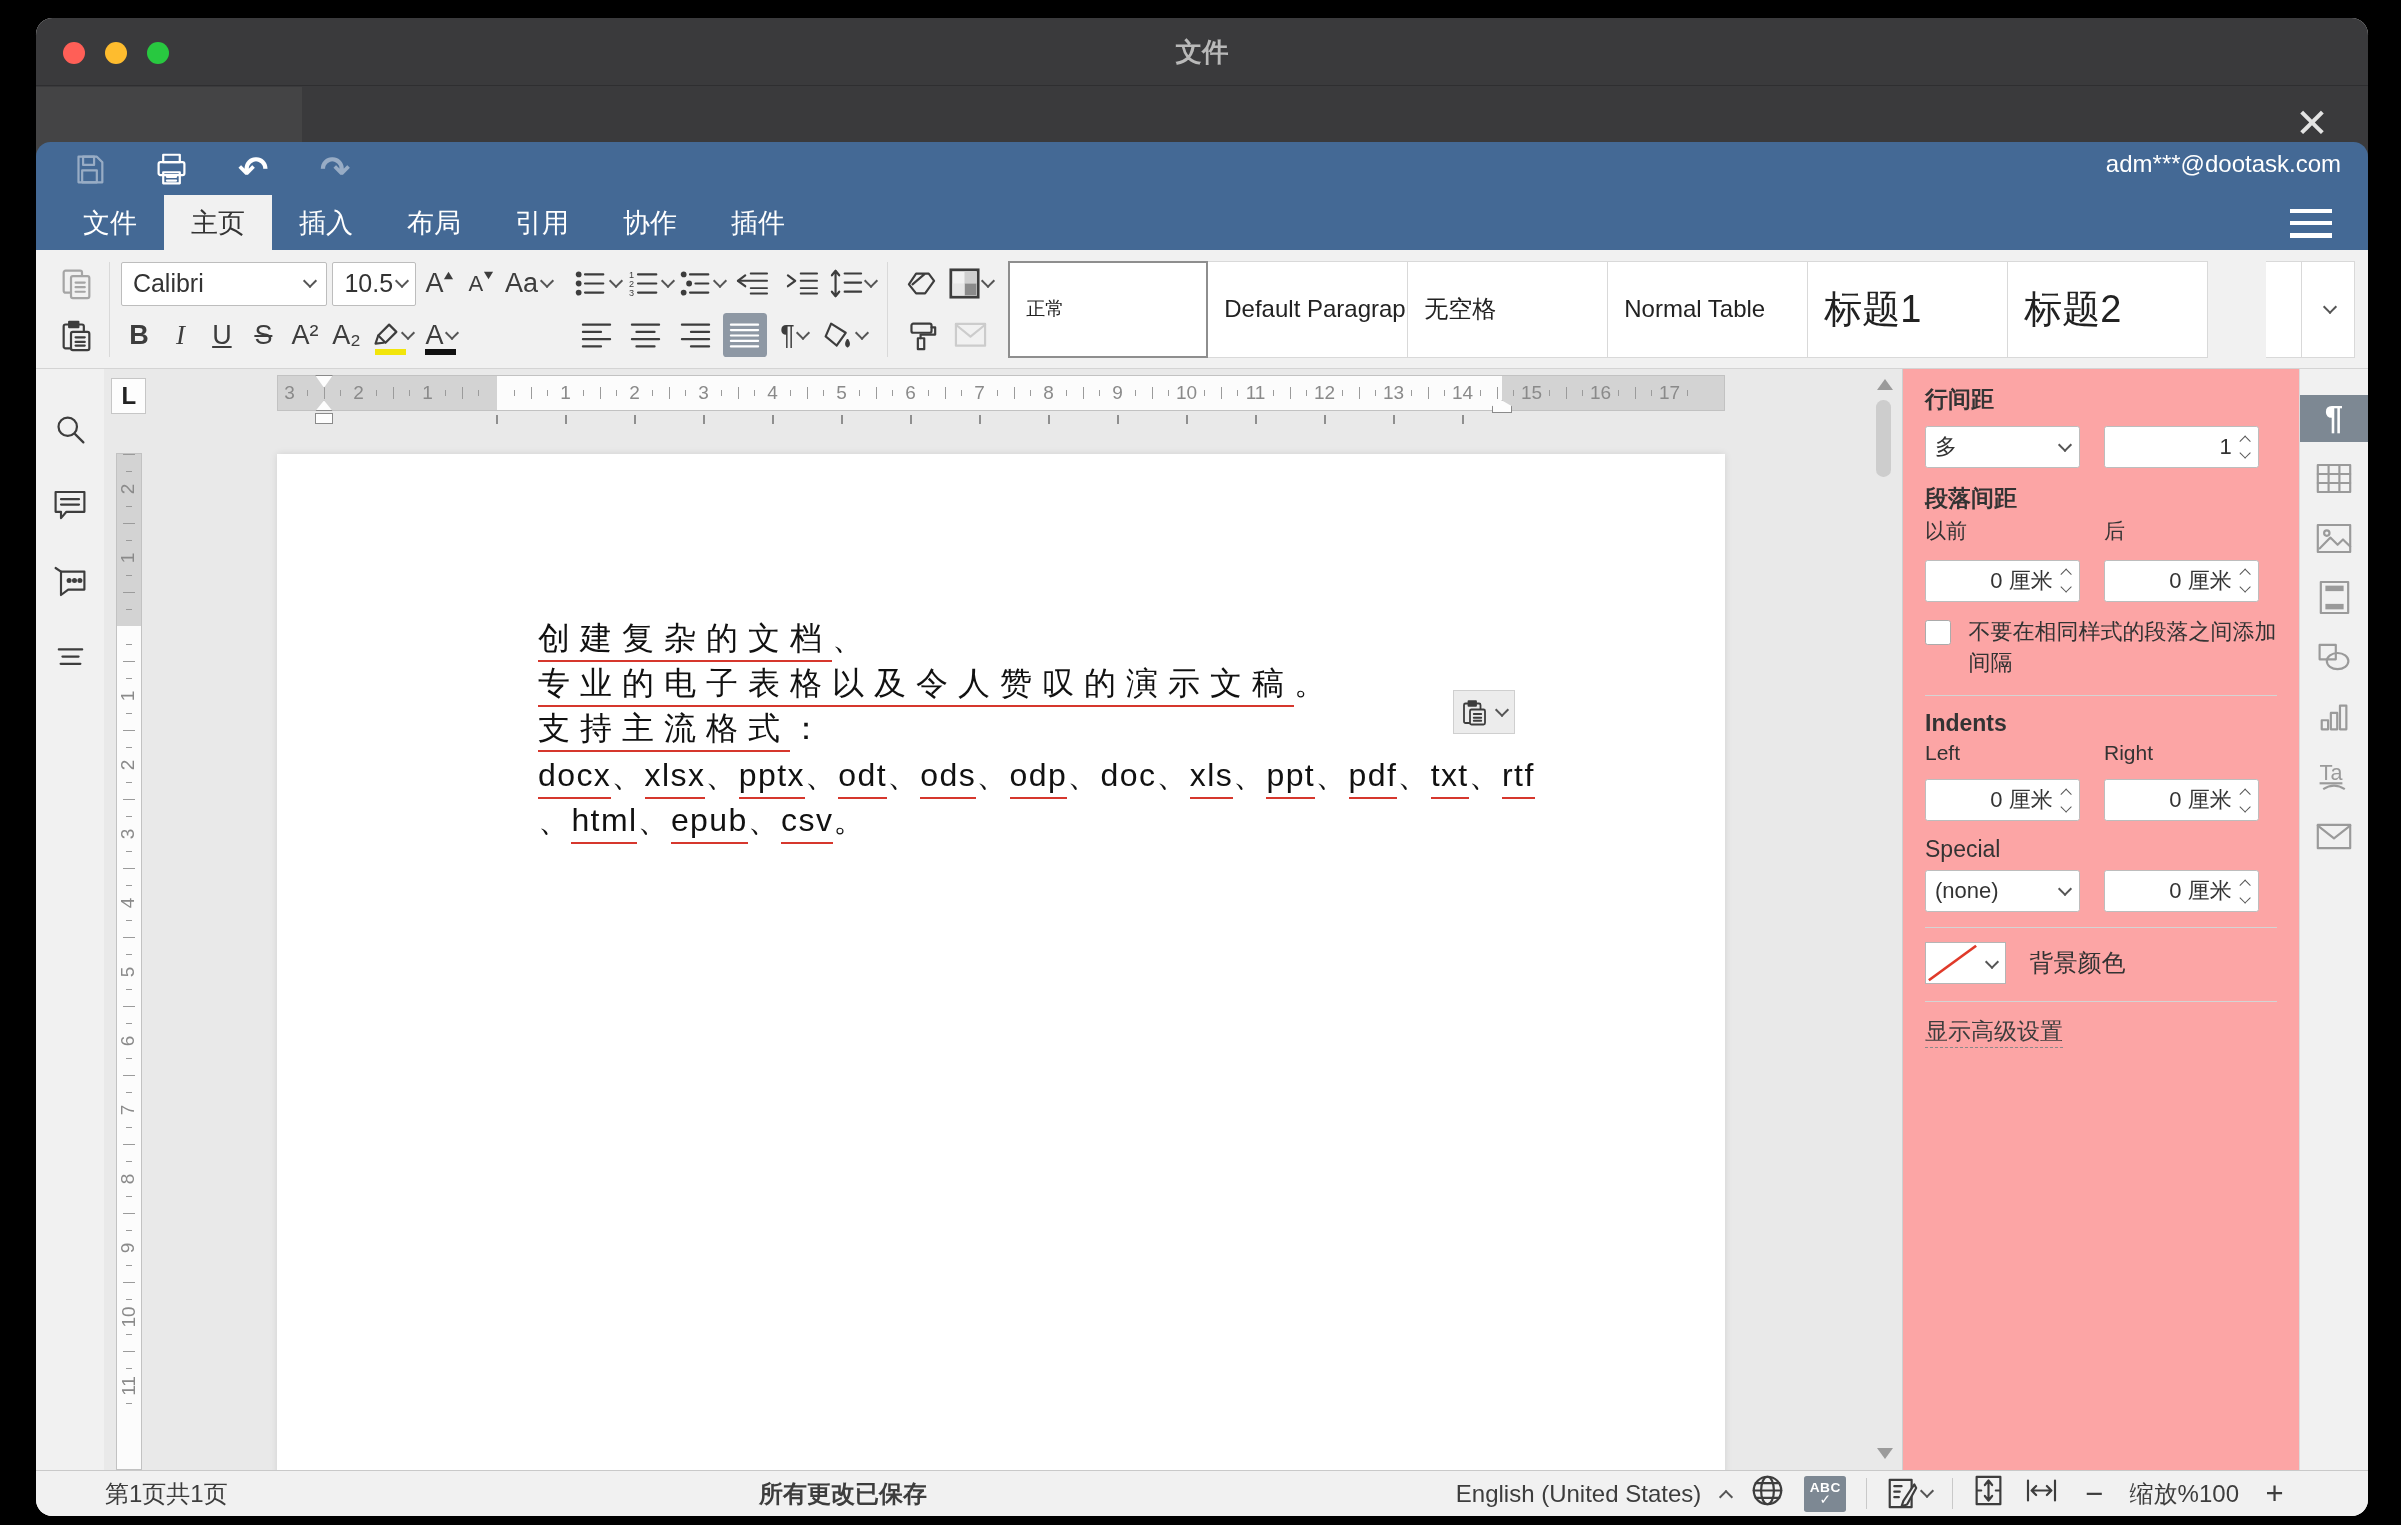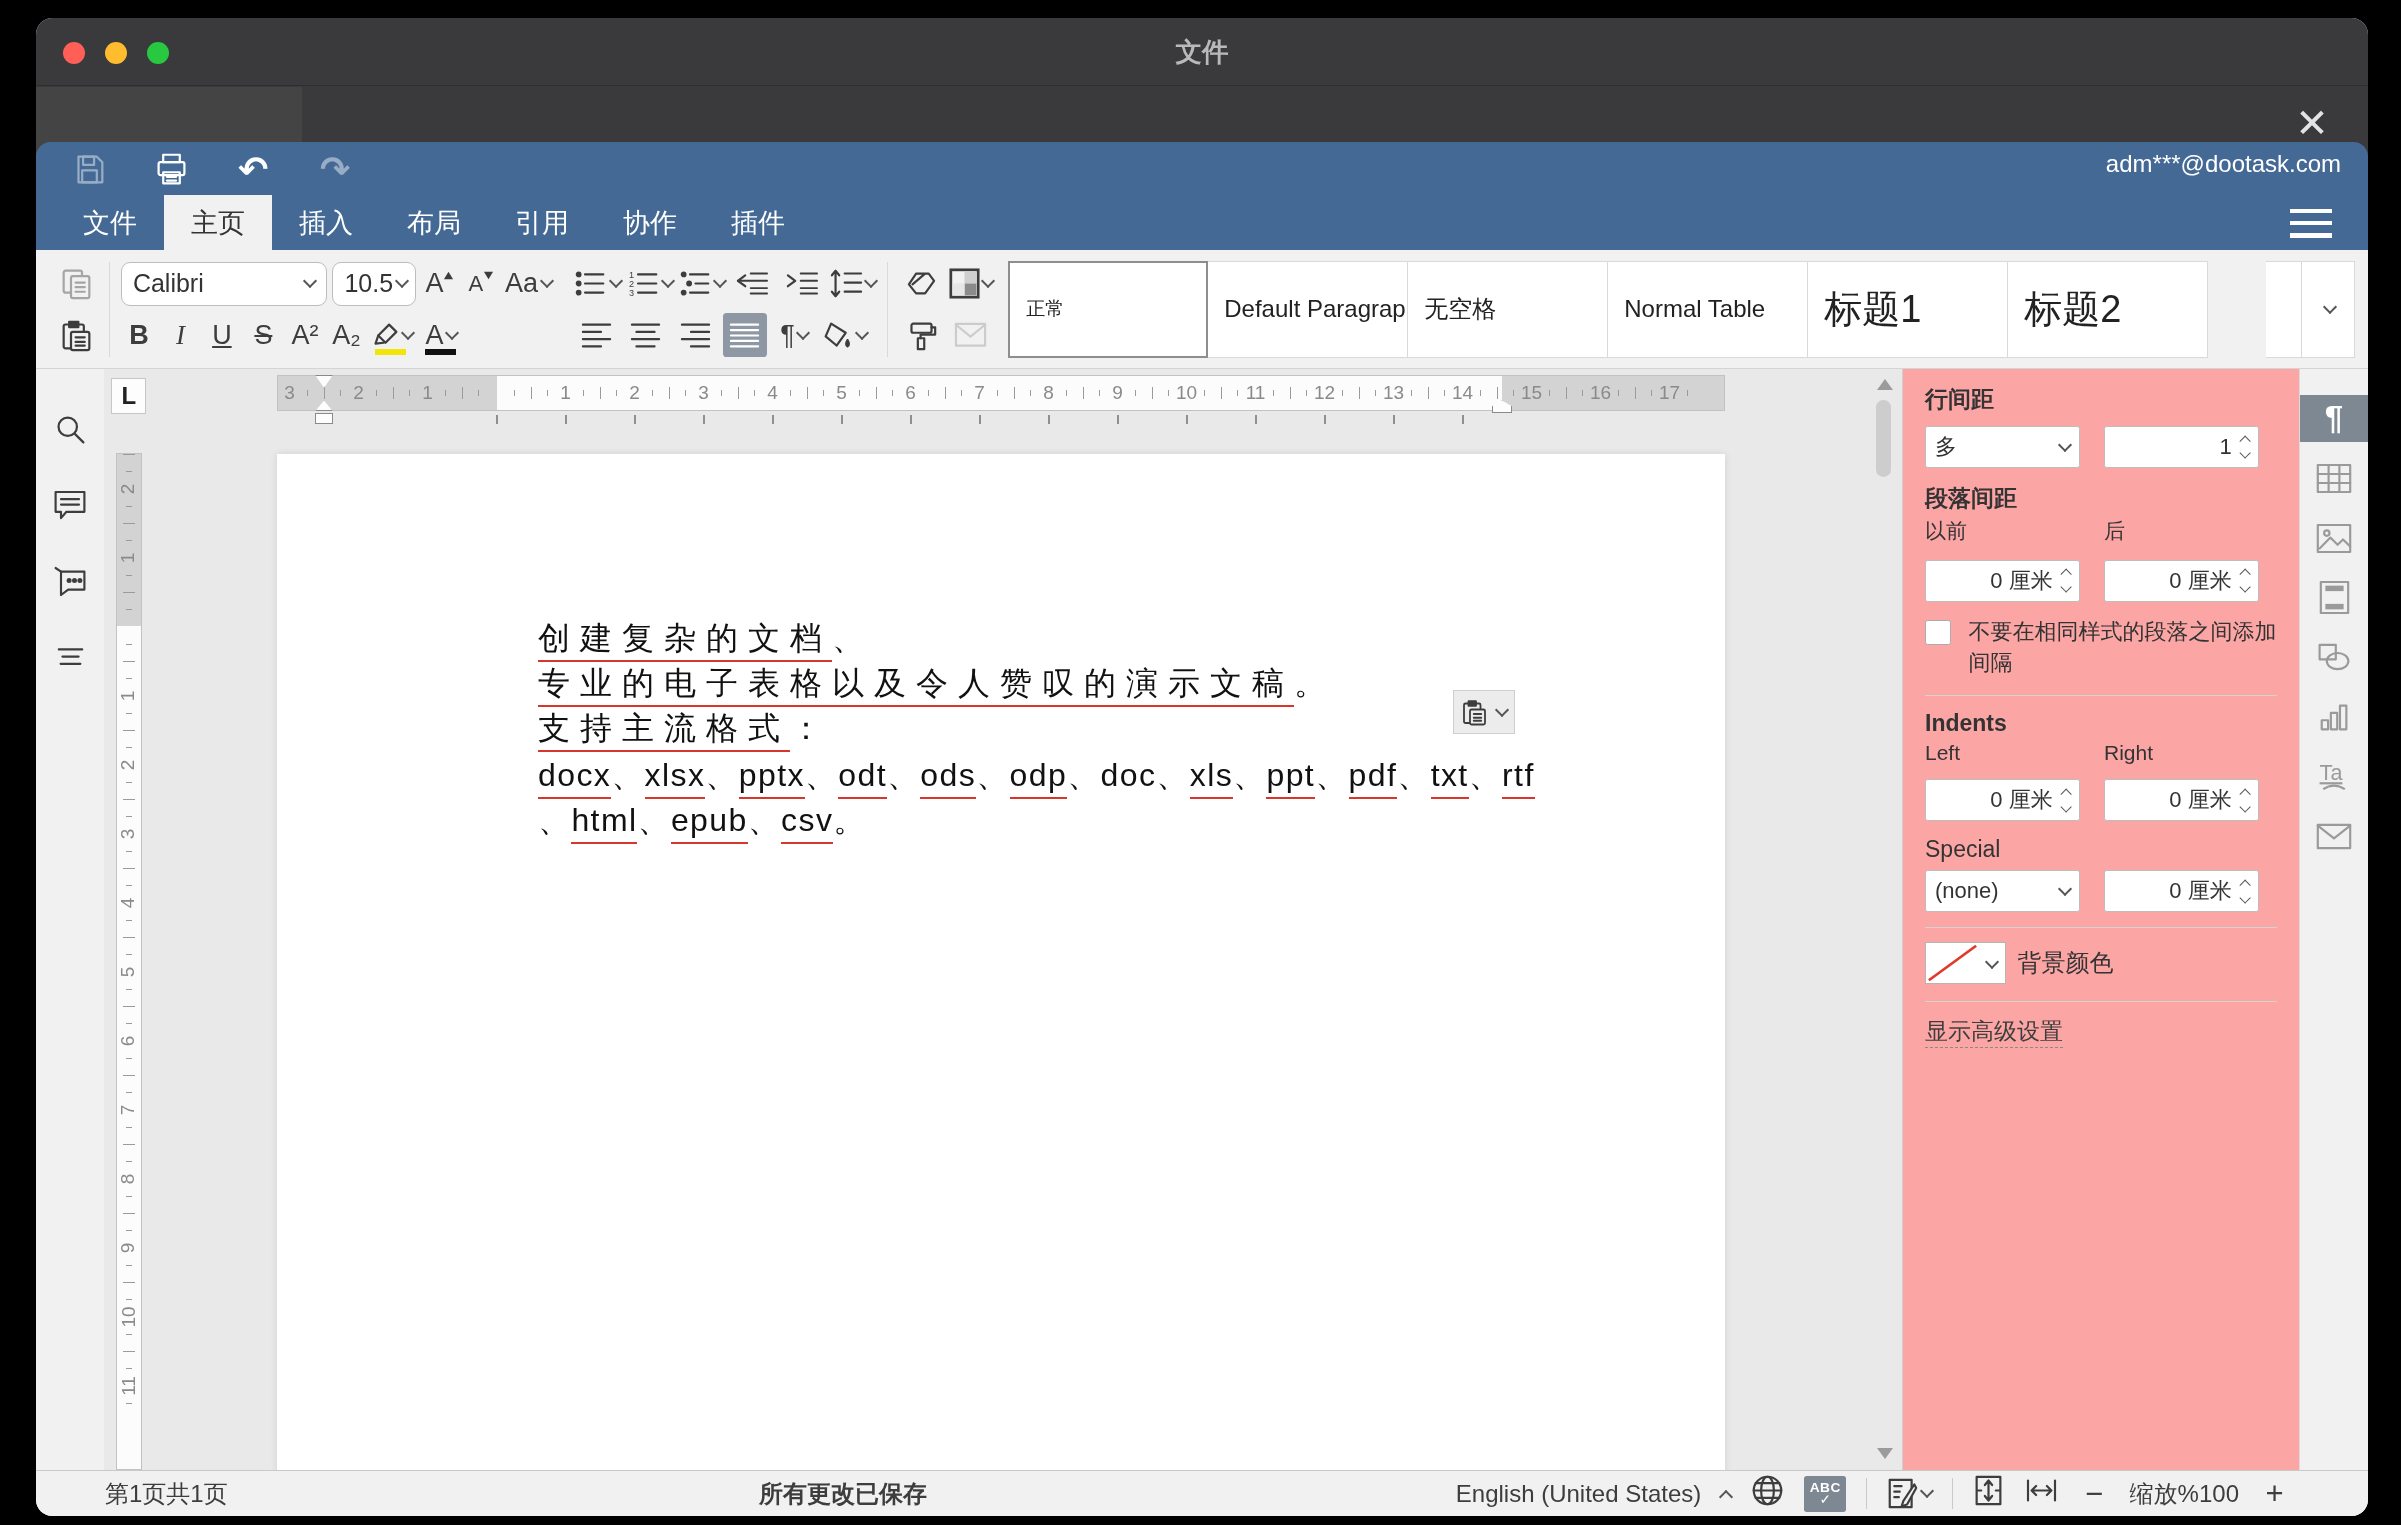--- a/index.html
+++ b/index.html
@@ -40,21 +40,21 @@
   .tbtn { min-width:44px; height:44px; display:flex; align-items:center; justify-content:center; color:#3d3d3d; border-radius:3.6px; }
   .tbtn.small { min-width:36px; }
   .tbtn.active { background:#8e98a4; }
   .tbtn.disabled { opacity:.42; }
   .glyph { font-size:27px; color:#3d3d3d; }
   .glyph.b { font-weight:700; }
   .glyph.i { font-style:italic; font-family:"Liberation Serif",serif; }
   .glyph.u { text-decoration:underline; }
   .glyph.s { text-decoration:line-through; }
   .chv { width:10px; height:10px; border-right:2.3px solid #555; border-bottom:2.3px solid #555; transform:rotate(45deg); margin-left:3.6px; margin-top:-4.6px; flex:none; }
-  .combo { background:#fff; border:0.9px solid #bdbdbd; border-radius:9px; height:44px; display:flex; align-items:center; padding:0 11px; font-size:25px; color:#333; }
+  .combo { background:#fff; border:0.9px solid #bdbdbd; border-radius:2px; height:44px; display:flex; align-items:center; padding:0 11px; font-size:25px; color:#333; }
   .combo .val { flex:1; }
   .font-combo { width:206px; }
   .size-combo { width:84px; }
   .colorbar { position:relative; }
   .colorbar::after { content:""; position:absolute; left:5.5px; bottom:1.8px; height:6.4px; width:31px; }
   .colorbar.yellow::after { background:#f2e50b; }
   .colorbar.black::after { background:#111; }
 
   
   .gallery { flex:1; display:flex; align-items:center; height:97px; margin-left:14.6px; min-width:0; }
@@ -119,21 +119,21 @@
   .field { height:42px; background:#fff; border:0.9px solid #bdbdbd; border-radius:2.7px; display:flex; align-items:center; padding:0 9px; font-size:22px; }
   .field .val { flex:1; }
   .field .val.right { text-align:right; padding-right:7.3px; }
   .spin { display:flex; flex-direction:column; justify-content:center; gap:4.6px; margin-left:1.8px; }
   .spin i { display:block; width:8.2px; height:8.2px; border-right:1.8px solid #555; border-bottom:1.8px solid #555; }
   .spin .su { transform:rotate(-135deg); } .spin .sd { transform:rotate(45deg); }
   .chk-row { display:flex; gap:18px; margin:3.6px 0 16.4px 0; }
   .chk { width:25.5px; height:25.5px; background:#fff; border:1.8px solid #ababab; border-radius:2.7px; flex:none; margin-top:3.6px; }
   .chk-label { font-size:22px; line-height:31px; }
   .p-div { height:0.9px; background:#d4d4d4; margin:3.6px 0 14.6px 0; }
-  .swatch-row { display:flex; align-items:center; gap:12px; margin:5.5px 0 16.4px 0; }
+  .swatch-row { display:flex; align-items:center; gap:24px; margin:5.5px 0 16.4px 0; }
   .swatch { display:flex; height:42px; border:0.9px solid #b5b5b5; background:#fff; }
   .swatch-color { width:53px; position:relative; }
   .swatch-arrow { width:25.5px; display:flex; align-items:center; justify-content:center; }
   .swatch-label { font-size:24px; }
   .adv-link { text-align:left; margin-top:11px; }
   .adv-link span { font-size:23px; color:#3d3d3d; border-bottom:0.9px dashed #8a8a8a; padding-bottom:2.7px; }
 
   .rightrail { width:69px; flex:none; background:#f1f1f1; border-left:0.9px solid #dcdcdc; display:flex; flex-direction:column; align-items:center; }
   .rr-item { width:69px; height:47px; margin-top:12.8px; display:flex; align-items:center; justify-content:center; }
   .rr-item.active { background:#7d8893; }

